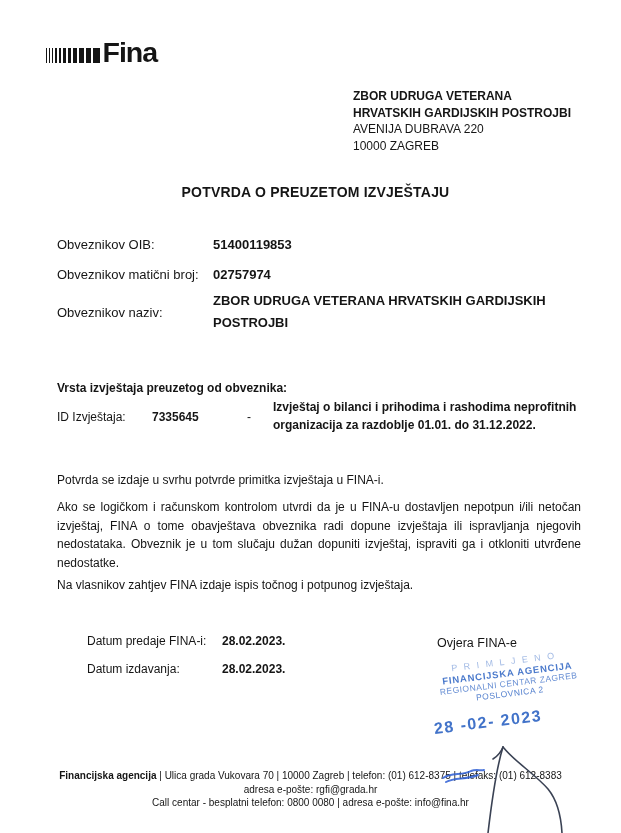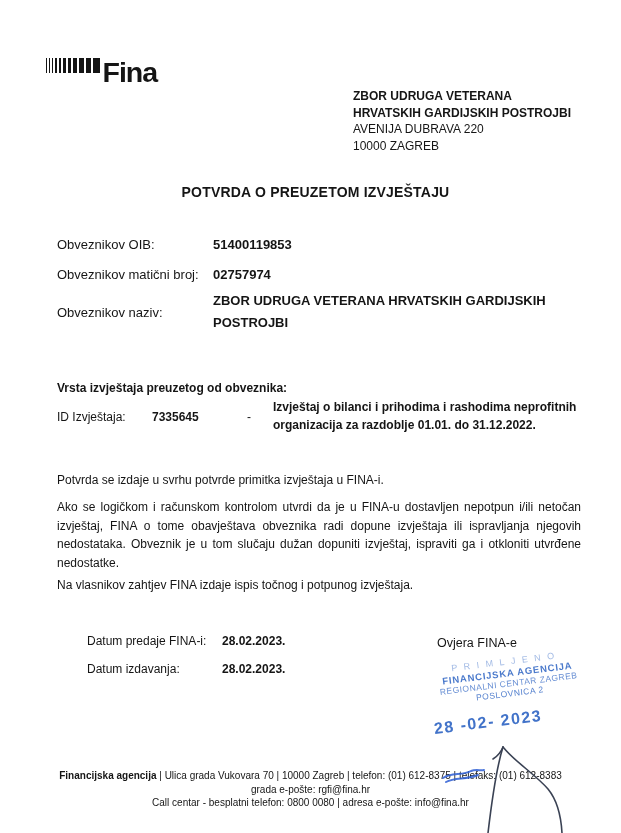--- a/index.html
+++ b/index.html
@@ -9,21 +9,21 @@
     margin:0 auto;
     background:#ffffff;
     font-family:"Liberation Sans", sans-serif;
     color:#151515;
     overflow:hidden;
   }
   
   .logo{position:absolute;left:46px;top:37px;display:flex;align-items:center;}
   .logo-bars{display:flex;align-items:center;gap:2px;height:16px;margin-top:4px;}
   .logo-bars span{display:block;height:15px;background:#151515;}
-  .logo-text{font-size:28px;font-weight:700;letter-spacing:-1px;margin-left:3px;transform:scaleX(1.02);margin-top:20px;}
+  .logo-text{font-size:28px;font-weight:700;letter-spacing:-1px;margin-left:3px;transform:scaleX(1.02);}
   
   .recipient{position:absolute;left:353px;top:88px;font-size:12px;line-height:16.5px;}
   .recipient .b{font-weight:bold;}
   
   .title{position:absolute;left:10px;right:0;top:184px;text-align:center;
          font-size:14px;font-weight:bold;letter-spacing:0.2px;margin:0;}
   
   .fields{position:absolute;left:57px;top:237px;width:524px;font-size:13px;}
   .frow{display:flex;line-height:15px;margin-bottom:15px;}
   .frow .flabel{width:156px;flex-shrink:0;}
@@ -150,17 +150,17 @@
       <path d="M 503 747 C 514 761 536 775 548 789 C 557 800 561 815 562 833"></path>
     </g>
     <g fill="none" stroke="#2e5fd4" stroke-width="2" stroke-linecap="round" opacity="0.85">
       <path d="M 443 778 C 452 772 462 776 471 771 C 476 769 481 771 484 770"></path>
       <path d="M 446 782 C 455 777 466 780 478 775"></path>
     </g>
   </svg>
 
   <div class="footer">
     <div><span class="fb">Financijska agencija</span><span> | Ulica grada Vukovara 70 | 10000 Zagreb | telefon: (01) 612-8375 | telefaks: (01) 612-8383</span></div>
-    <div>grada e-pošte: rgfi@fina.hr</div>
+    <div>adresa e-pošte: rgfi@grada.hr</div>
     <div>Call centar - besplatni telefon: 0800 0080 | adresa e-pošte: info@fina.hr</div>
   </div>
 
 </div>
 
 </body></html>

